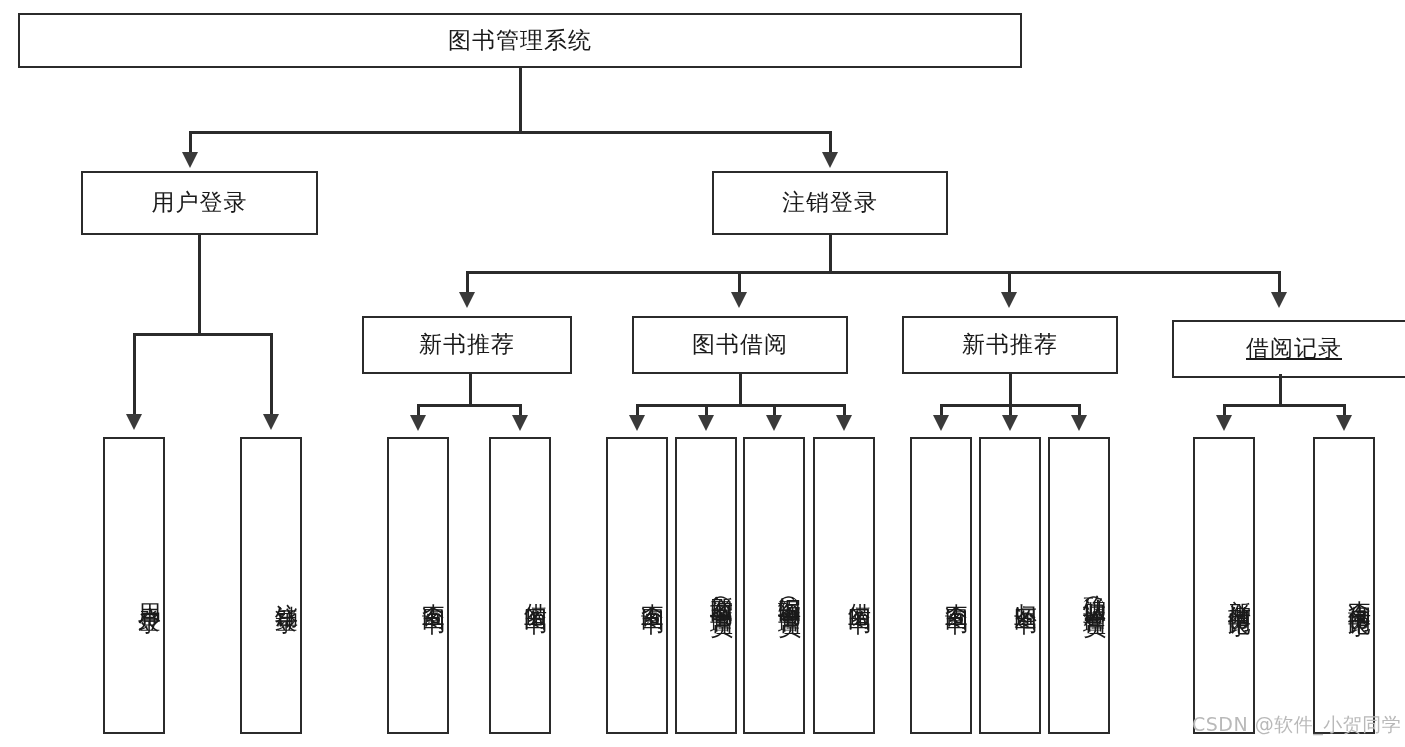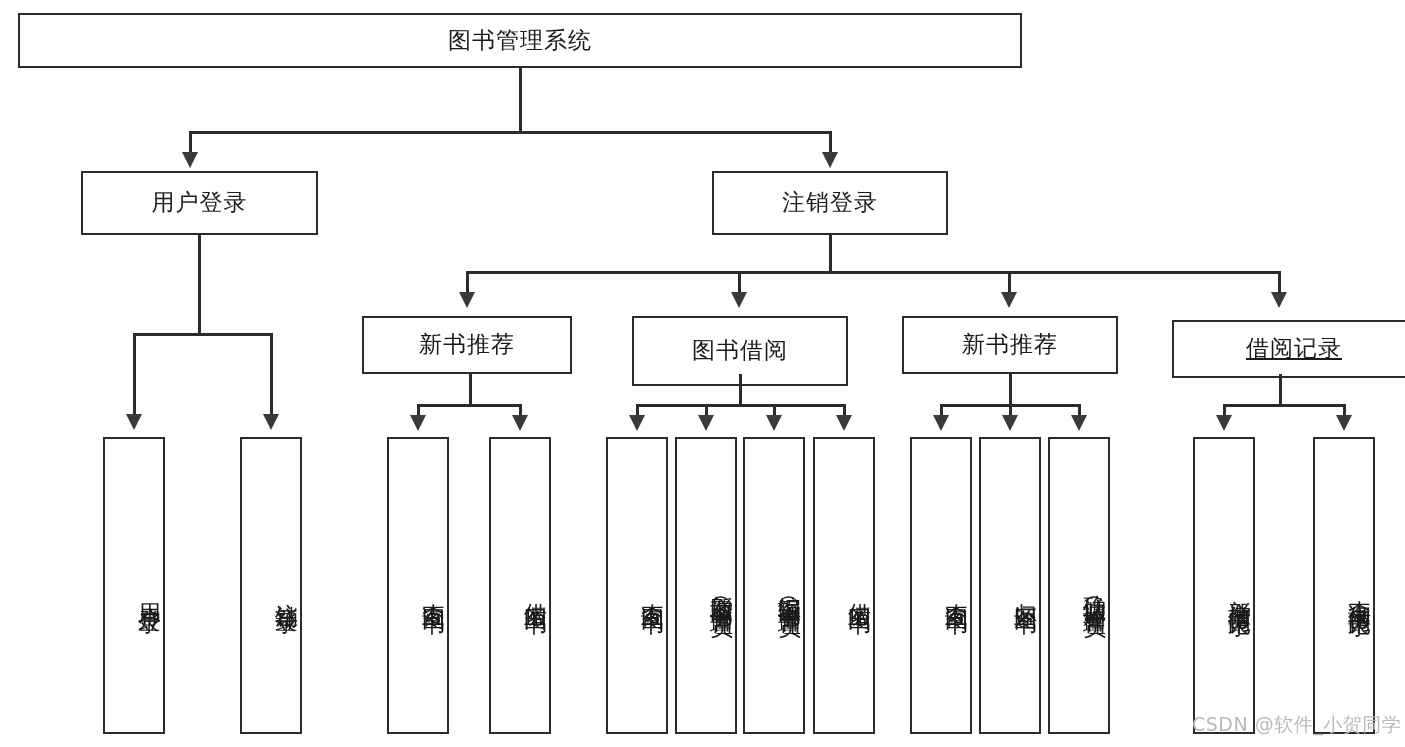--- a/index.html
+++ b/index.html
@@ -115,21 +115,21 @@
   <div class="line vline" style="left:738px; top:271px; width:2.5px; height:24px;"></div>
   <div class="arrow" style="left:731px; top:292px;"></div>
   <div class="line vline" style="left:1008px; top:271px; width:2.5px; height:24px;"></div>
   <div class="arrow" style="left:1001px; top:292px;"></div>
   <div class="line vline" style="left:1278px; top:271px; width:2.5px; height:24px;"></div>
   <div class="arrow" style="left:1271px; top:292px;"></div>
 
   <div class="node horiz" style="left:362px; top:316px; width:210px; height:58px;">
     <span class="txt">新书推荐</span>
   </div>
-  <div class="node horiz" style="left:632px; top:316px; width:216px; height:70px;">
+  <div class="node horiz" style="left:632px; top:316px; width:216px; height:58px;">
     <span class="txt">图书借阅</span>
   </div>
   <div class="node horiz" style="left:902px; top:316px; width:216px; height:58px;">
     <span class="txt">新书推荐</span>
   </div>
   <div class="node horiz" style="left:1172px; top:320px; width:244px; height:58px;text-decoration:underline;">
     <span class="txt">借阅记录</span>
   </div>
 
   <div class="line vline" style="left:469px; top:374px; width:2.5px; height:32px;"></div>

